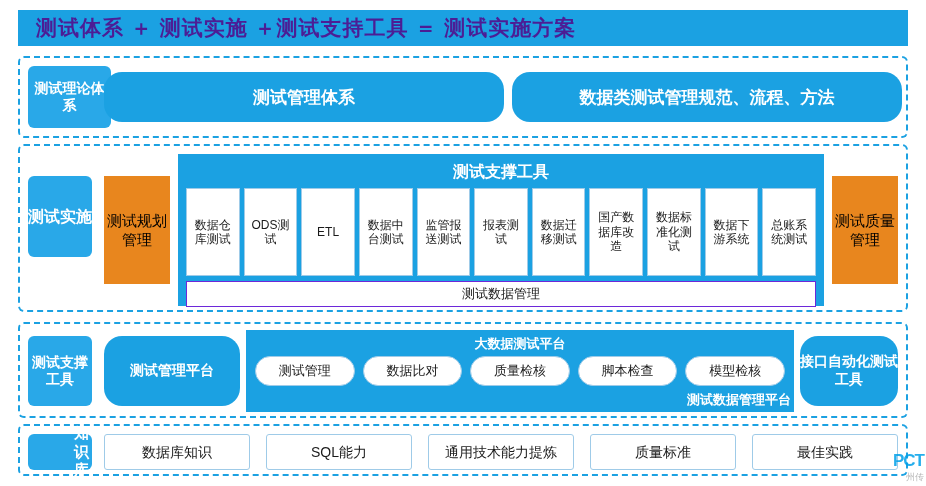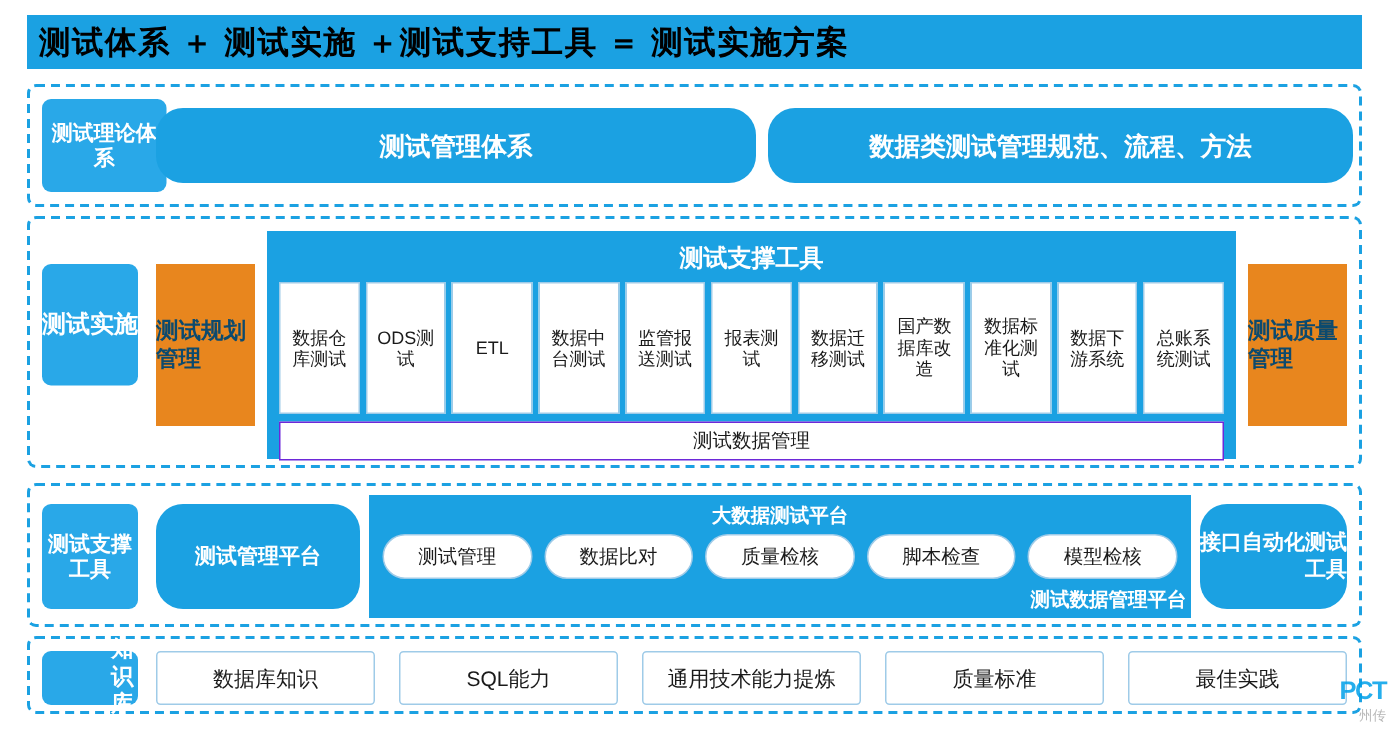--- a/index.html
+++ b/index.html
@@ -17,22 +17,22 @@
   }
 
   
   .title-bar {
     position: absolute;
     left: 18px; top: 10px;
     width: 890px; height: 36px;
     background: #1ba1e2;
     display: flex;
     align-items: center;
-    padding-left: 8px;
-    color: #000000;
+    padding-left: 18px;
+    color: #4c1d95;
     font-size: 21px;
     font-weight: bold;
     letter-spacing: 1px;
   }
 
   
   .section {
     position: absolute;
     border: 2px dashed #1ba1e2;
     border-radius: 6px;
@@ -54,42 +54,43 @@
     font-size: 15px;
     line-height: 1.25;
   }
 
   .blue-box {
     background: #1ba1e2;
     color: #ffffff;
     display: flex;
     align-items: center;
     justify-content: center;
-    text-align: right;
+    text-align: center;
     font-weight: bold;
     border-radius: 18px;
   }
   .white-box {
     background: #ffffff;
     border: 1px solid #9fcbe8;
     color: #1a1a1a;
     display: flex;
     align-items: center;
     justify-content: center;
     text-align: center;
     font-size: 13px;
     line-height: 1.2;
   }
   .orange-box {
     background: #e8861e;
-    color: #0c4a6e;
-    display: flex;
-    align-items: center;
-    justify-content: center;
-    font-weight: bold;
+    color: #000000;
+    display: flex;
+    align-items: center;
+    justify-content: center;
+    text-align: center;
+    font-weight: normal;
     font-size: 15px;
     line-height: 1.3;
   }
 
   
   #sec-theory { left: 18px; top: 56px; width: 890px; height: 82px; }
   #label-theory { left: 8px; top: 8px; width: 83px; height: 62px; font-size: 14px; }
   #theory-box-1 { position: absolute; left: 84px; top: 14px; width: 400px; height: 50px; font-size: 17px; }
   #theory-box-2 { position: absolute; left: 492px; top: 14px; width: 390px; height: 50px; font-size: 17px; }
 

